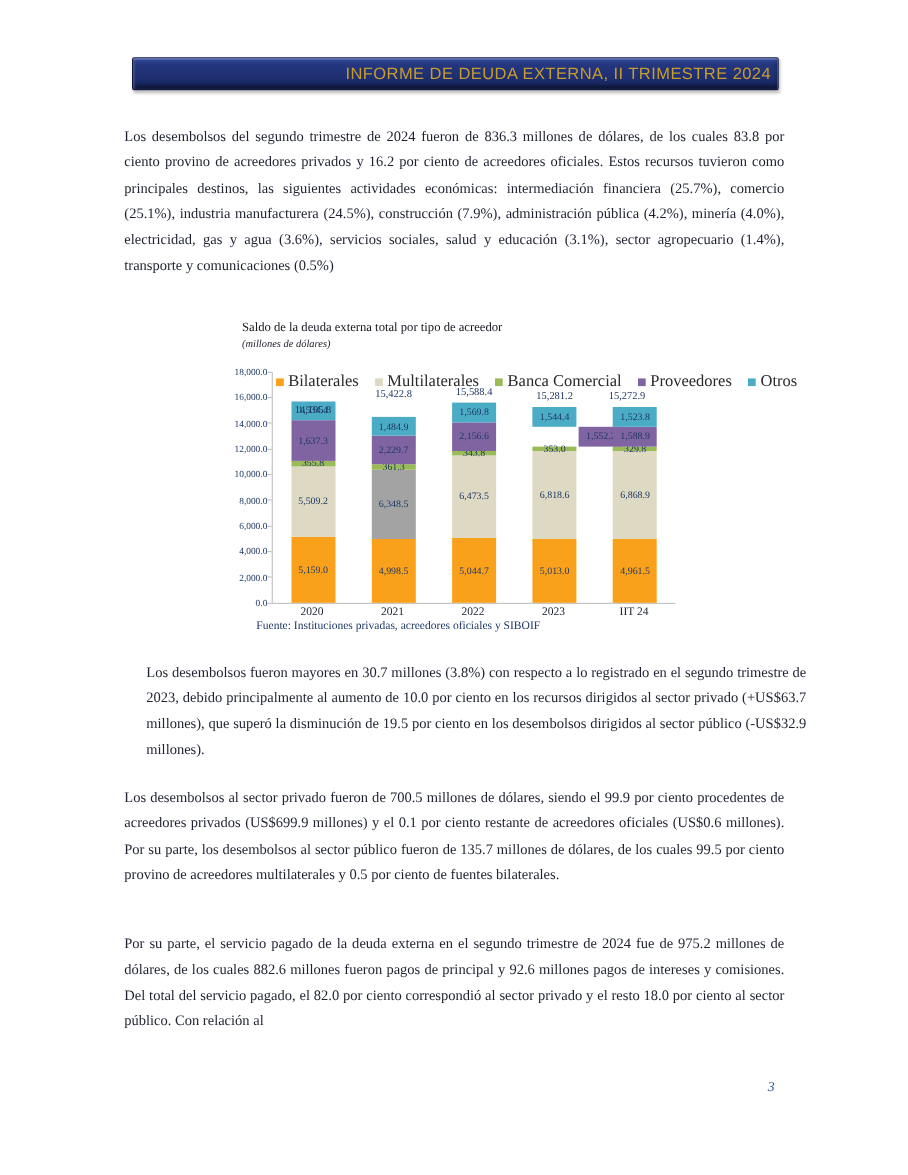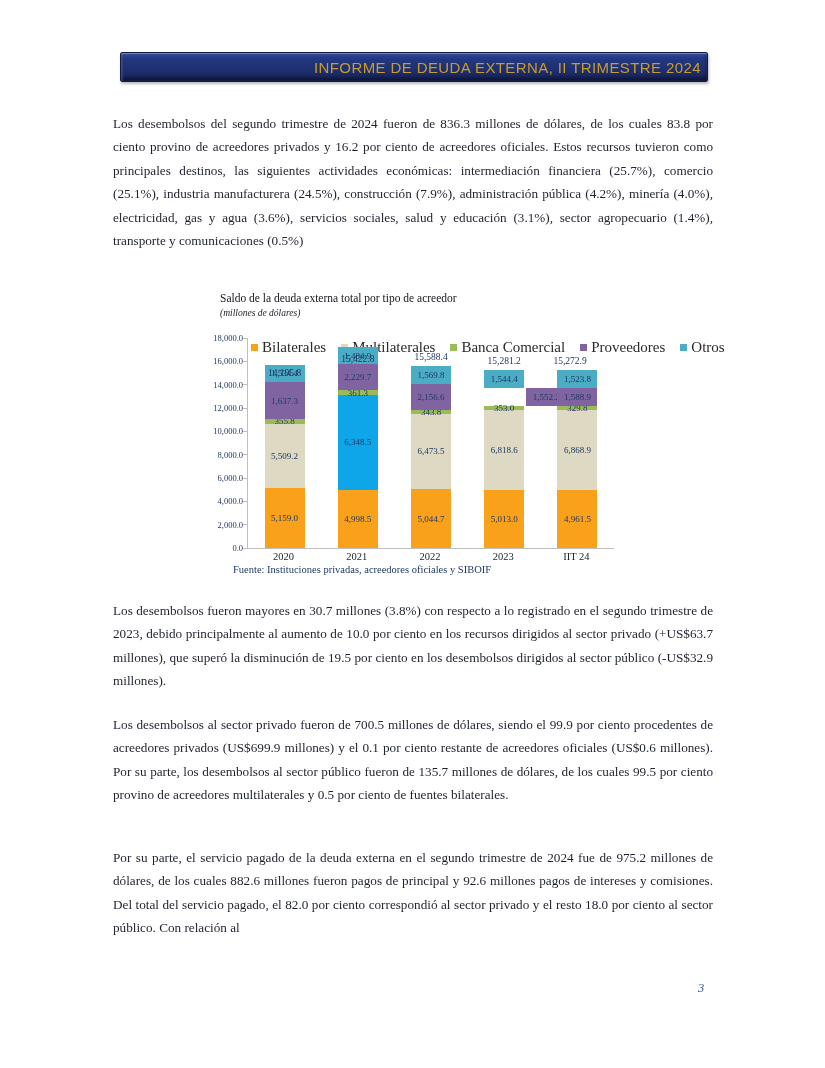--- a/index.html
+++ b/index.html
@@ -12,21 +12,21 @@
           border:1px solid #111b44;border-radius:2px;
           box-shadow:inset 0 1px 1px rgba(165,180,235,.55), inset 2px 0 2px rgba(140,160,220,.25),
                      inset 0 -3px 4px rgba(0,0,0,.5), 1px 2px 3px rgba(0,0,0,.28);
           display:flex;align-items:center;justify-content:flex-end;padding-right:6px;}
   .banner-title{font-family:"Liberation Sans",sans-serif;font-size:15px;color:#C69D2F;
           letter-spacing:.4px;white-space:nowrap;}
 
   
   .para{position:absolute;left:113px;width:600px;margin:0;font-size:13.2px;line-height:23.4px;
         text-align:justify;color:#1e2230;}
-  #p1{top:112px;} #p2{top:599px;} #p3{top:713px;} #p4{top:846px;}
+  #p1{top:112px;} #p2{top:599px;margin-left:20px;} #p3{top:713px;} #p4{top:846px;}
 
   
   .chart{position:absolute;left:215px;top:292px;width:410px;height:292px;color:#1F3864;}
   .chart-title{position:absolute;left:5px;top:0;font-size:11.5px;font-weight:normal;color:#15151e;white-space:nowrap;}
   .chart-subtitle{position:absolute;left:5px;top:16px;font-size:9.5px;font-style:italic;color:#1c1c28;}
   #yaxis{position:absolute;left:0;top:46px;width:29px;height:210px;}
   .ytick{position:absolute;right:1px;transform:translateY(-50%);font-size:8.5px;color:#1F3864;white-space:nowrap;}
   #plot{position:absolute;left:32px;top:46px;width:366px;height:210px;
         border-left:1px solid #BFBFBF;border-bottom:1px solid #BFBFBF;}
   .tickmark{position:absolute;left:-5px;width:4px;height:1px;background:#BFBFBF;}
@@ -119,21 +119,21 @@
           </div>
           <div class="seg" style="height: 17.9013px; background: rgb(75, 172, 198);">
             <span class="seg-label">1,534.4</span>
           </div>
         </div>
         <div class="total-label" style="left: 36.6px; bottom: 169.617px;">14,195.8</div>
         <div class="bar" style="left: 89.8px;">
           <div class="seg" style="height: 58.3158px; background: rgb(249, 161, 27);">
             <span class="seg-label">4,998.5</span>
           </div>
-          <div class="seg" style="height: 95px; background: #0ea5e9;">
+          <div class="seg" style="height: 63px; background: #a3a3a3;">
             <span class="seg-label">6,348.5</span>
           </div>
           <div class="seg" style="height: 4.21517px; background: rgb(155, 187, 89);">
             <span class="seg-label">361.3</span>
           </div>
           <div class="seg" style="height: 26.0132px; background: rgb(128, 100, 162);">
             <span class="seg-label">2,229.7</span>
           </div>
           <div class="seg" style="height: 17.3238px; background: rgb(75, 172, 198);">
             <span class="seg-label">1,484.9</span>

